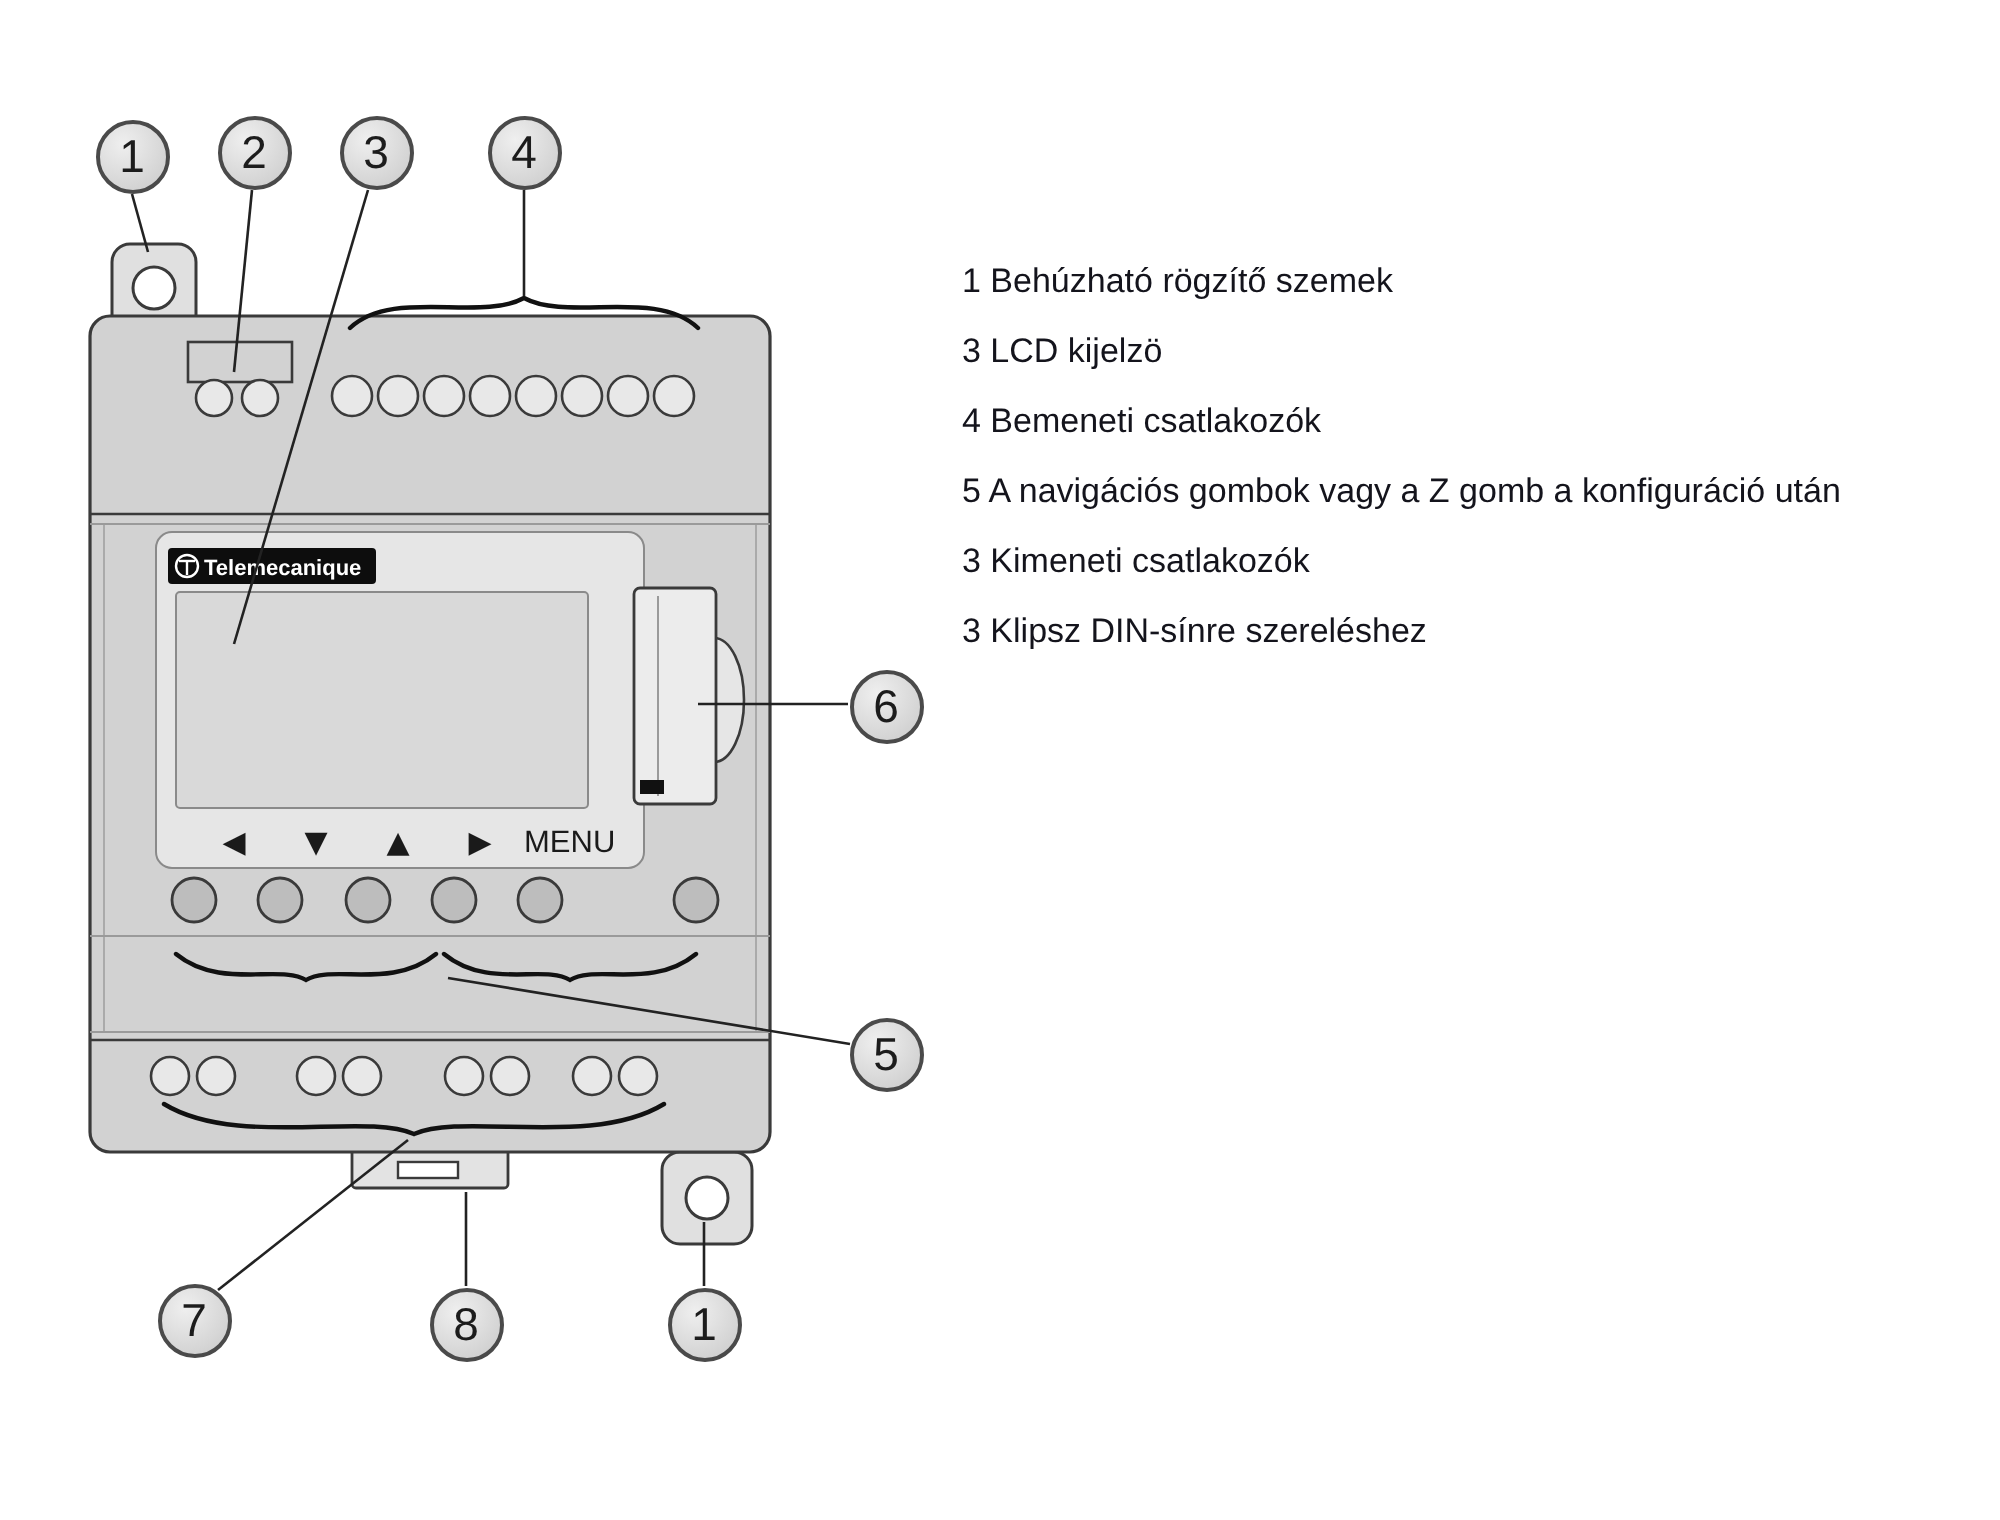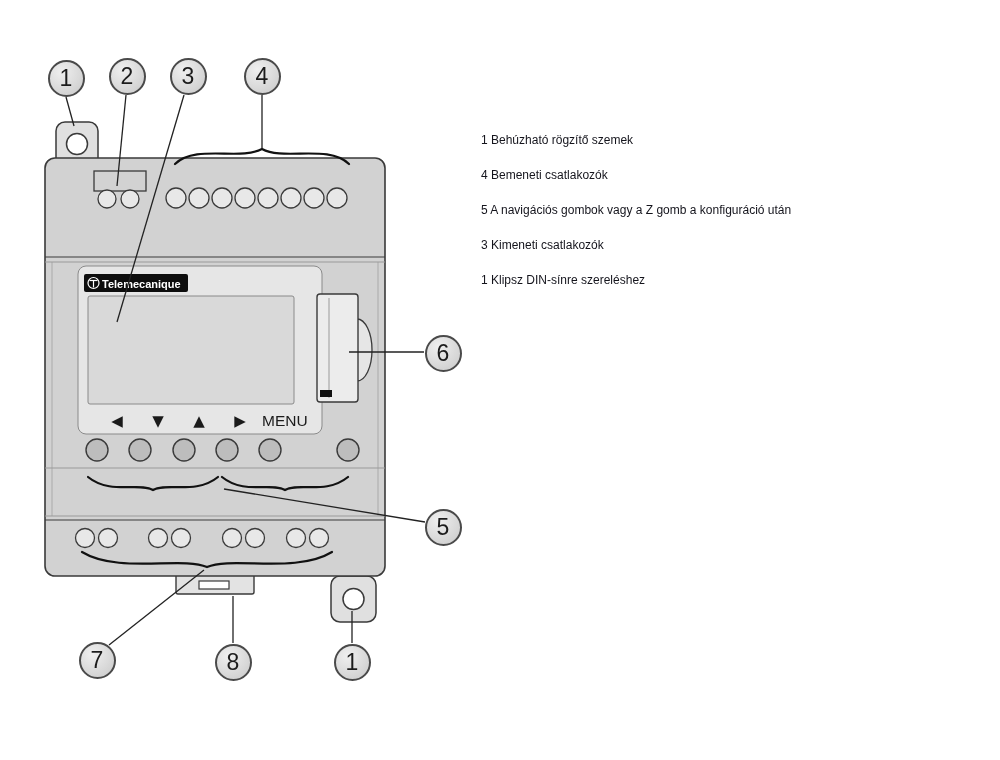--- a/index.html
+++ b/index.html
@@ -7,21 +7,21 @@
   .stage{position:relative;width:1000px;height:760px;background:#ffffff;overflow:hidden;}
   .stage svg{position:absolute;left:0;top:0;}
   .callout{
     position:absolute;width:37px;height:37px;border-radius:50%;
     background:radial-gradient(circle at 35% 30%, #efefef, #c9c9c9);
     border:2px solid #4a4a4a;box-sizing:border-box;
     display:flex;align-items:center;justify-content:center;
     font-size:23px;color:#1c1c1c;
   }
   .legend{position:absolute;left:481px;top:123px;}
-  .legend-line{height:35px;line-height:35px;font-size:12px;color:#14141c;white-space:nowrap;}
+  .legend-line{height:35px;line-height:35px;font-size:17px;color:#14141c;white-space:nowrap;}
 </style>
 </head>
 <body>
 
 <div class="stage">
 
   <svg width="1000" height="760" viewBox="0 0 1000 760">
 
     <g>
       <rect x="56" y="122" width="42" height="46" rx="9" fill="#e0e0e0" stroke="#3a3a3a" stroke-width="1.5"></rect>
@@ -136,19 +136,20 @@
   <div class="callout" style="left:169.5px;top:57.5px;">3</div>
   <div class="callout" style="left:243.5px;top:57.5px;">4</div>
   <div class="callout" style="left:424.5px;top:334.5px;">6</div>
   <div class="callout" style="left:424.5px;top:508.5px;">5</div>
   <div class="callout" style="left:78.5px;top:641.5px;">7</div>
   <div class="callout" style="left:214.5px;top:643.5px;">8</div>
   <div class="callout" style="left:333.5px;top:643.5px;">1</div>
 
   <div class="legend">
     <div class="legend-line">1 Behúzható rögzítő szemek</div>
+    <div class="legend-line">3 LCD kijelzö</div>
     <div class="legend-line">4 Bemeneti csatlakozók</div>
     <div class="legend-line">5 A navigációs gombok vagy a Z gomb a konfiguráció után</div>
     <div class="legend-line">3 Kimeneti csatlakozók</div>
-    <div class="legend-line">1 Klipsz DIN-sínre szereléshez</div>
+    <div class="legend-line">3 Klipsz DIN-sínre szereléshez</div>
   </div>
 
 </div>
 
 </body></html>

